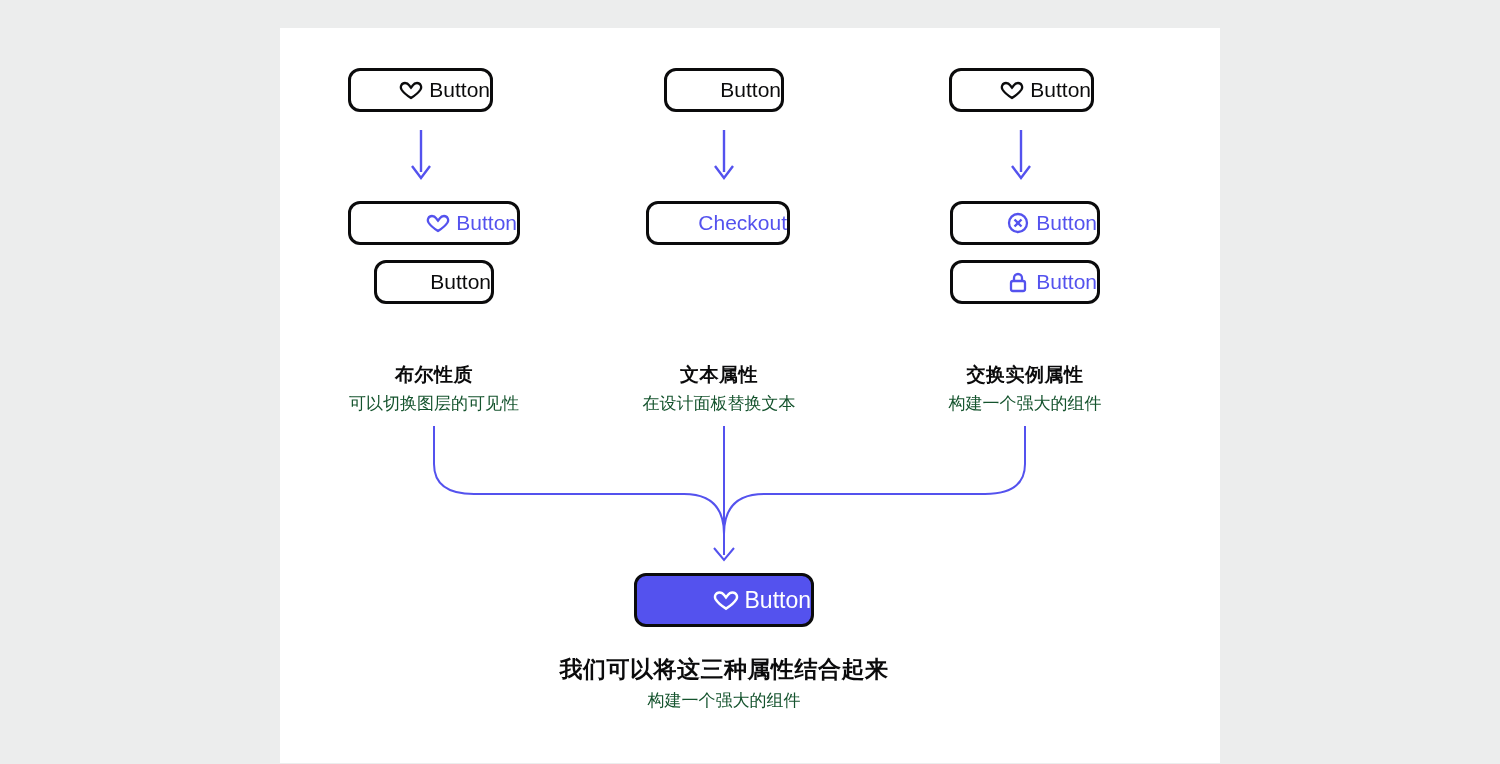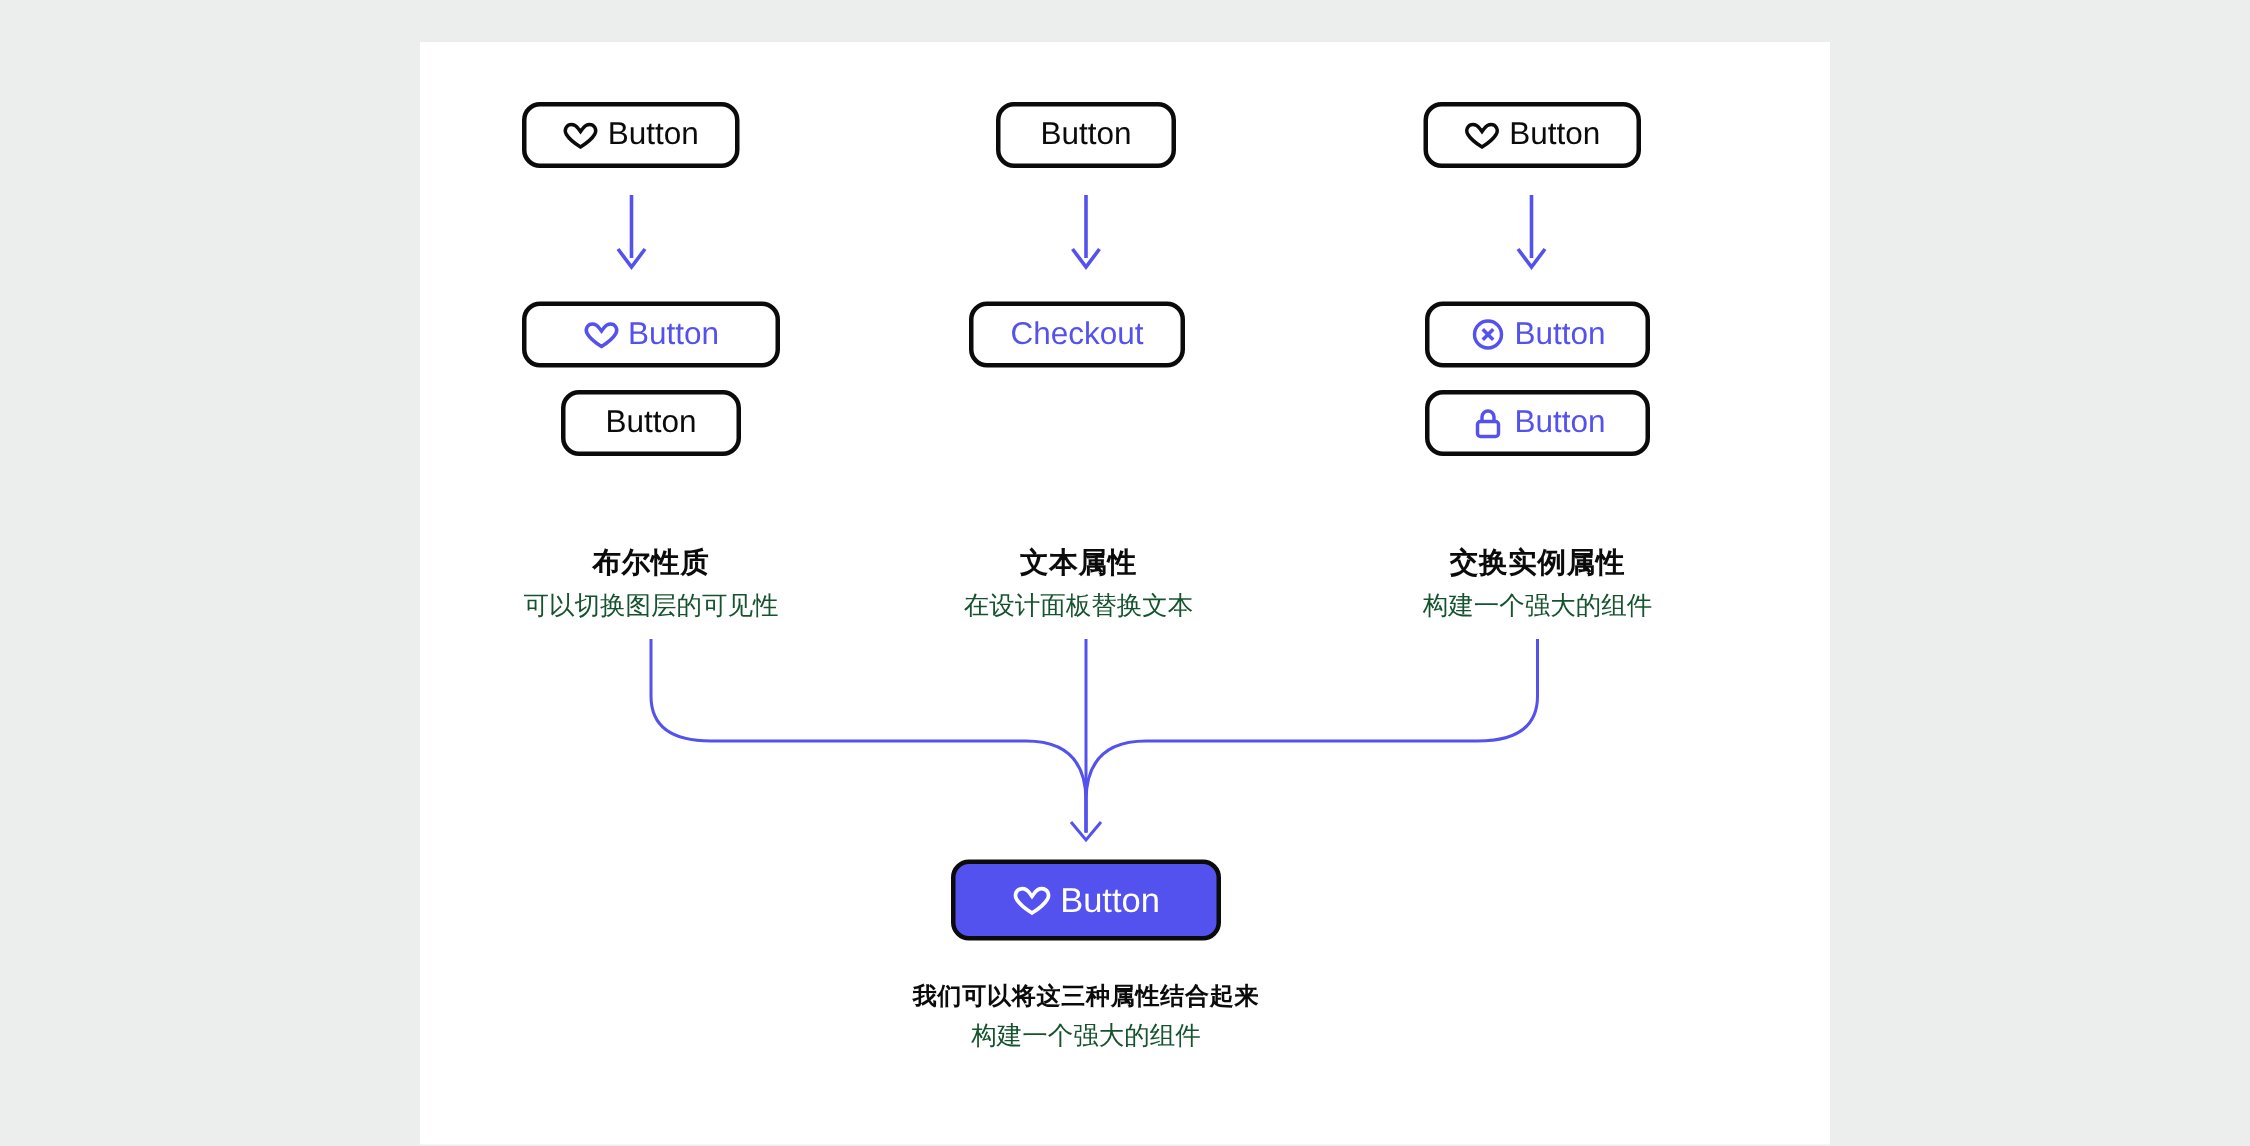--- a/index.html
+++ b/index.html
@@ -18,21 +18,21 @@
   .canvas{
     position:relative;
     margin:28px auto 0;
     width:940px;height:735px;
     background:#fff;
   }
   .btn{
     position:absolute;
     display:flex;
     align-items:center;
-    justify-content:center;
+    justify-content:flex-end;
     gap:6px;
     border:3px solid var(--ink);
     border-radius:12px;
     height:44px;
     font-size:21px;
     font-weight:500;
     color:var(--ink);
     box-sizing:border-box;
     background:#fff;
   }
@@ -144,17 +144,17 @@
   </svg>
 
   <div class="btn accent-fill" style="left:354px;top:545px;width:180px;height:54px;font-size:23px;">
     <svg width="26" height="26" viewBox="0 0 24 24">
       <path d="M12 20s-7-4.35-9.5-8.5C.9 8.7 2.5 5 6 5c2.1 0 3.5 1.3 4.5 2.7l1.5 2 1.5-2C14.5 6.3 15.9 5 18 5c3.5 0 5.1 3.7 3.5 6.5C19 15.65 12 20 12 20z"></path>
     </svg>
     <span>Button</span>
   </div>
 
   <div class="label-block" style="left:269px;top:626px;width:350px;">
-    <div class="title" style="font-size:16px;">我们可以将这三种属性结合起来</div>
+    <div class="title" style="font-size:23px;">我们可以将这三种属性结合起来</div>
     <div class="desc">构建一个强大的组件</div>
   </div>
 
 </div>
 
 </body></html>

